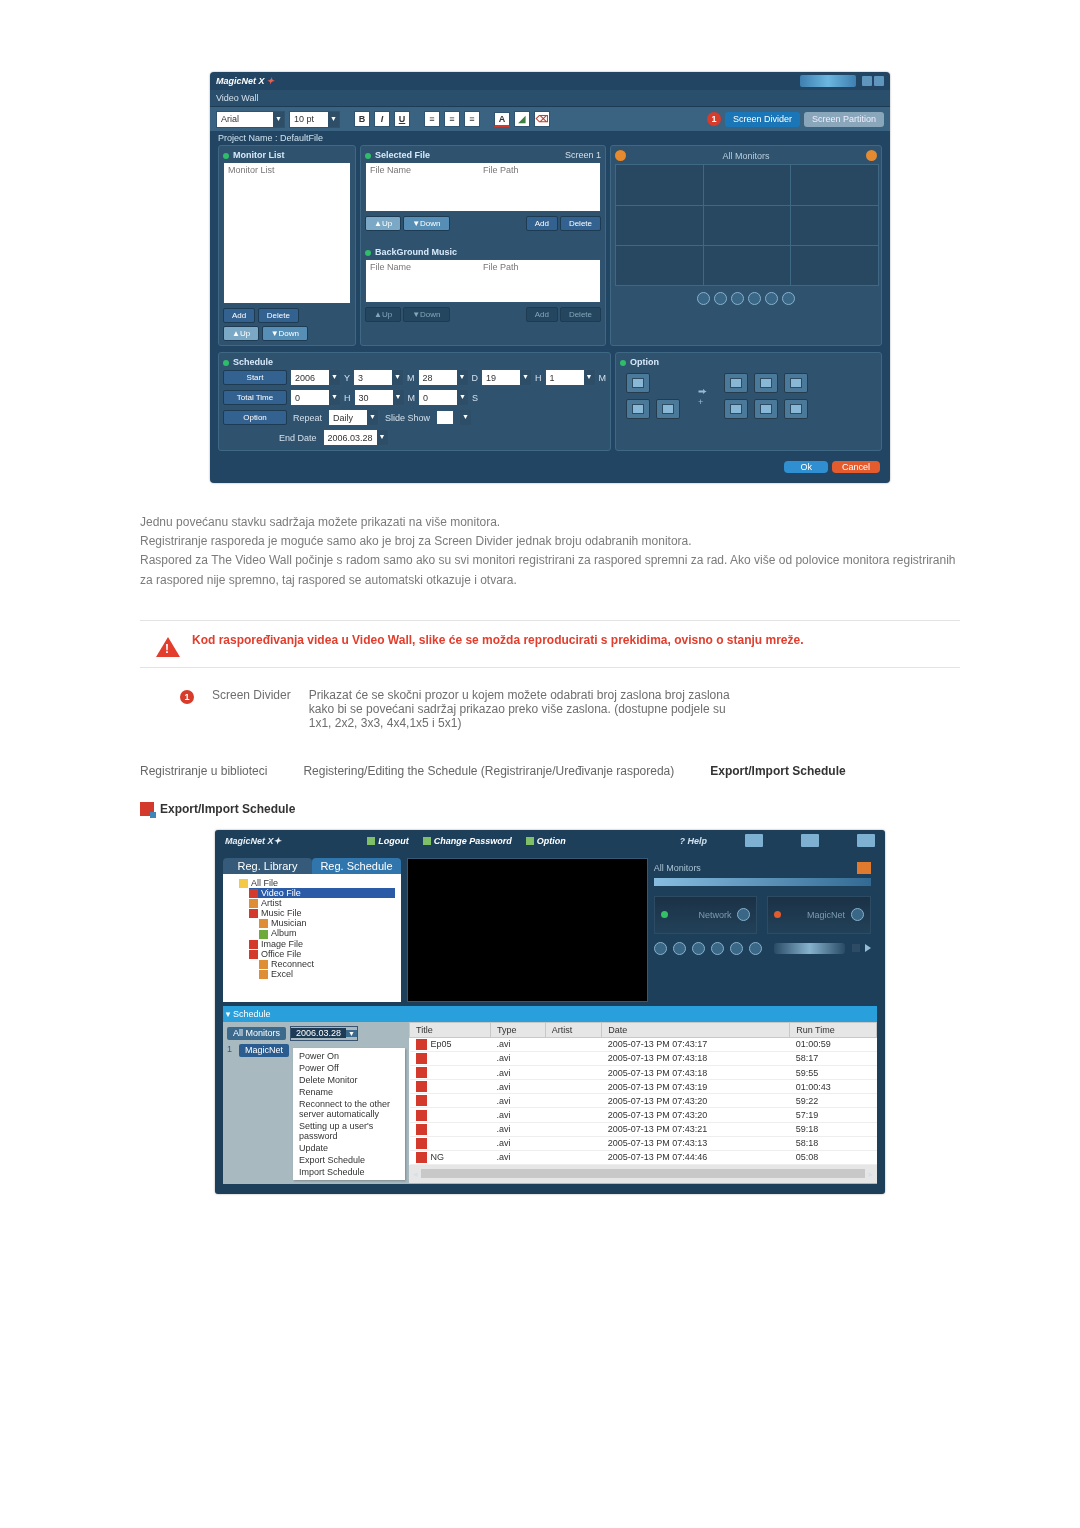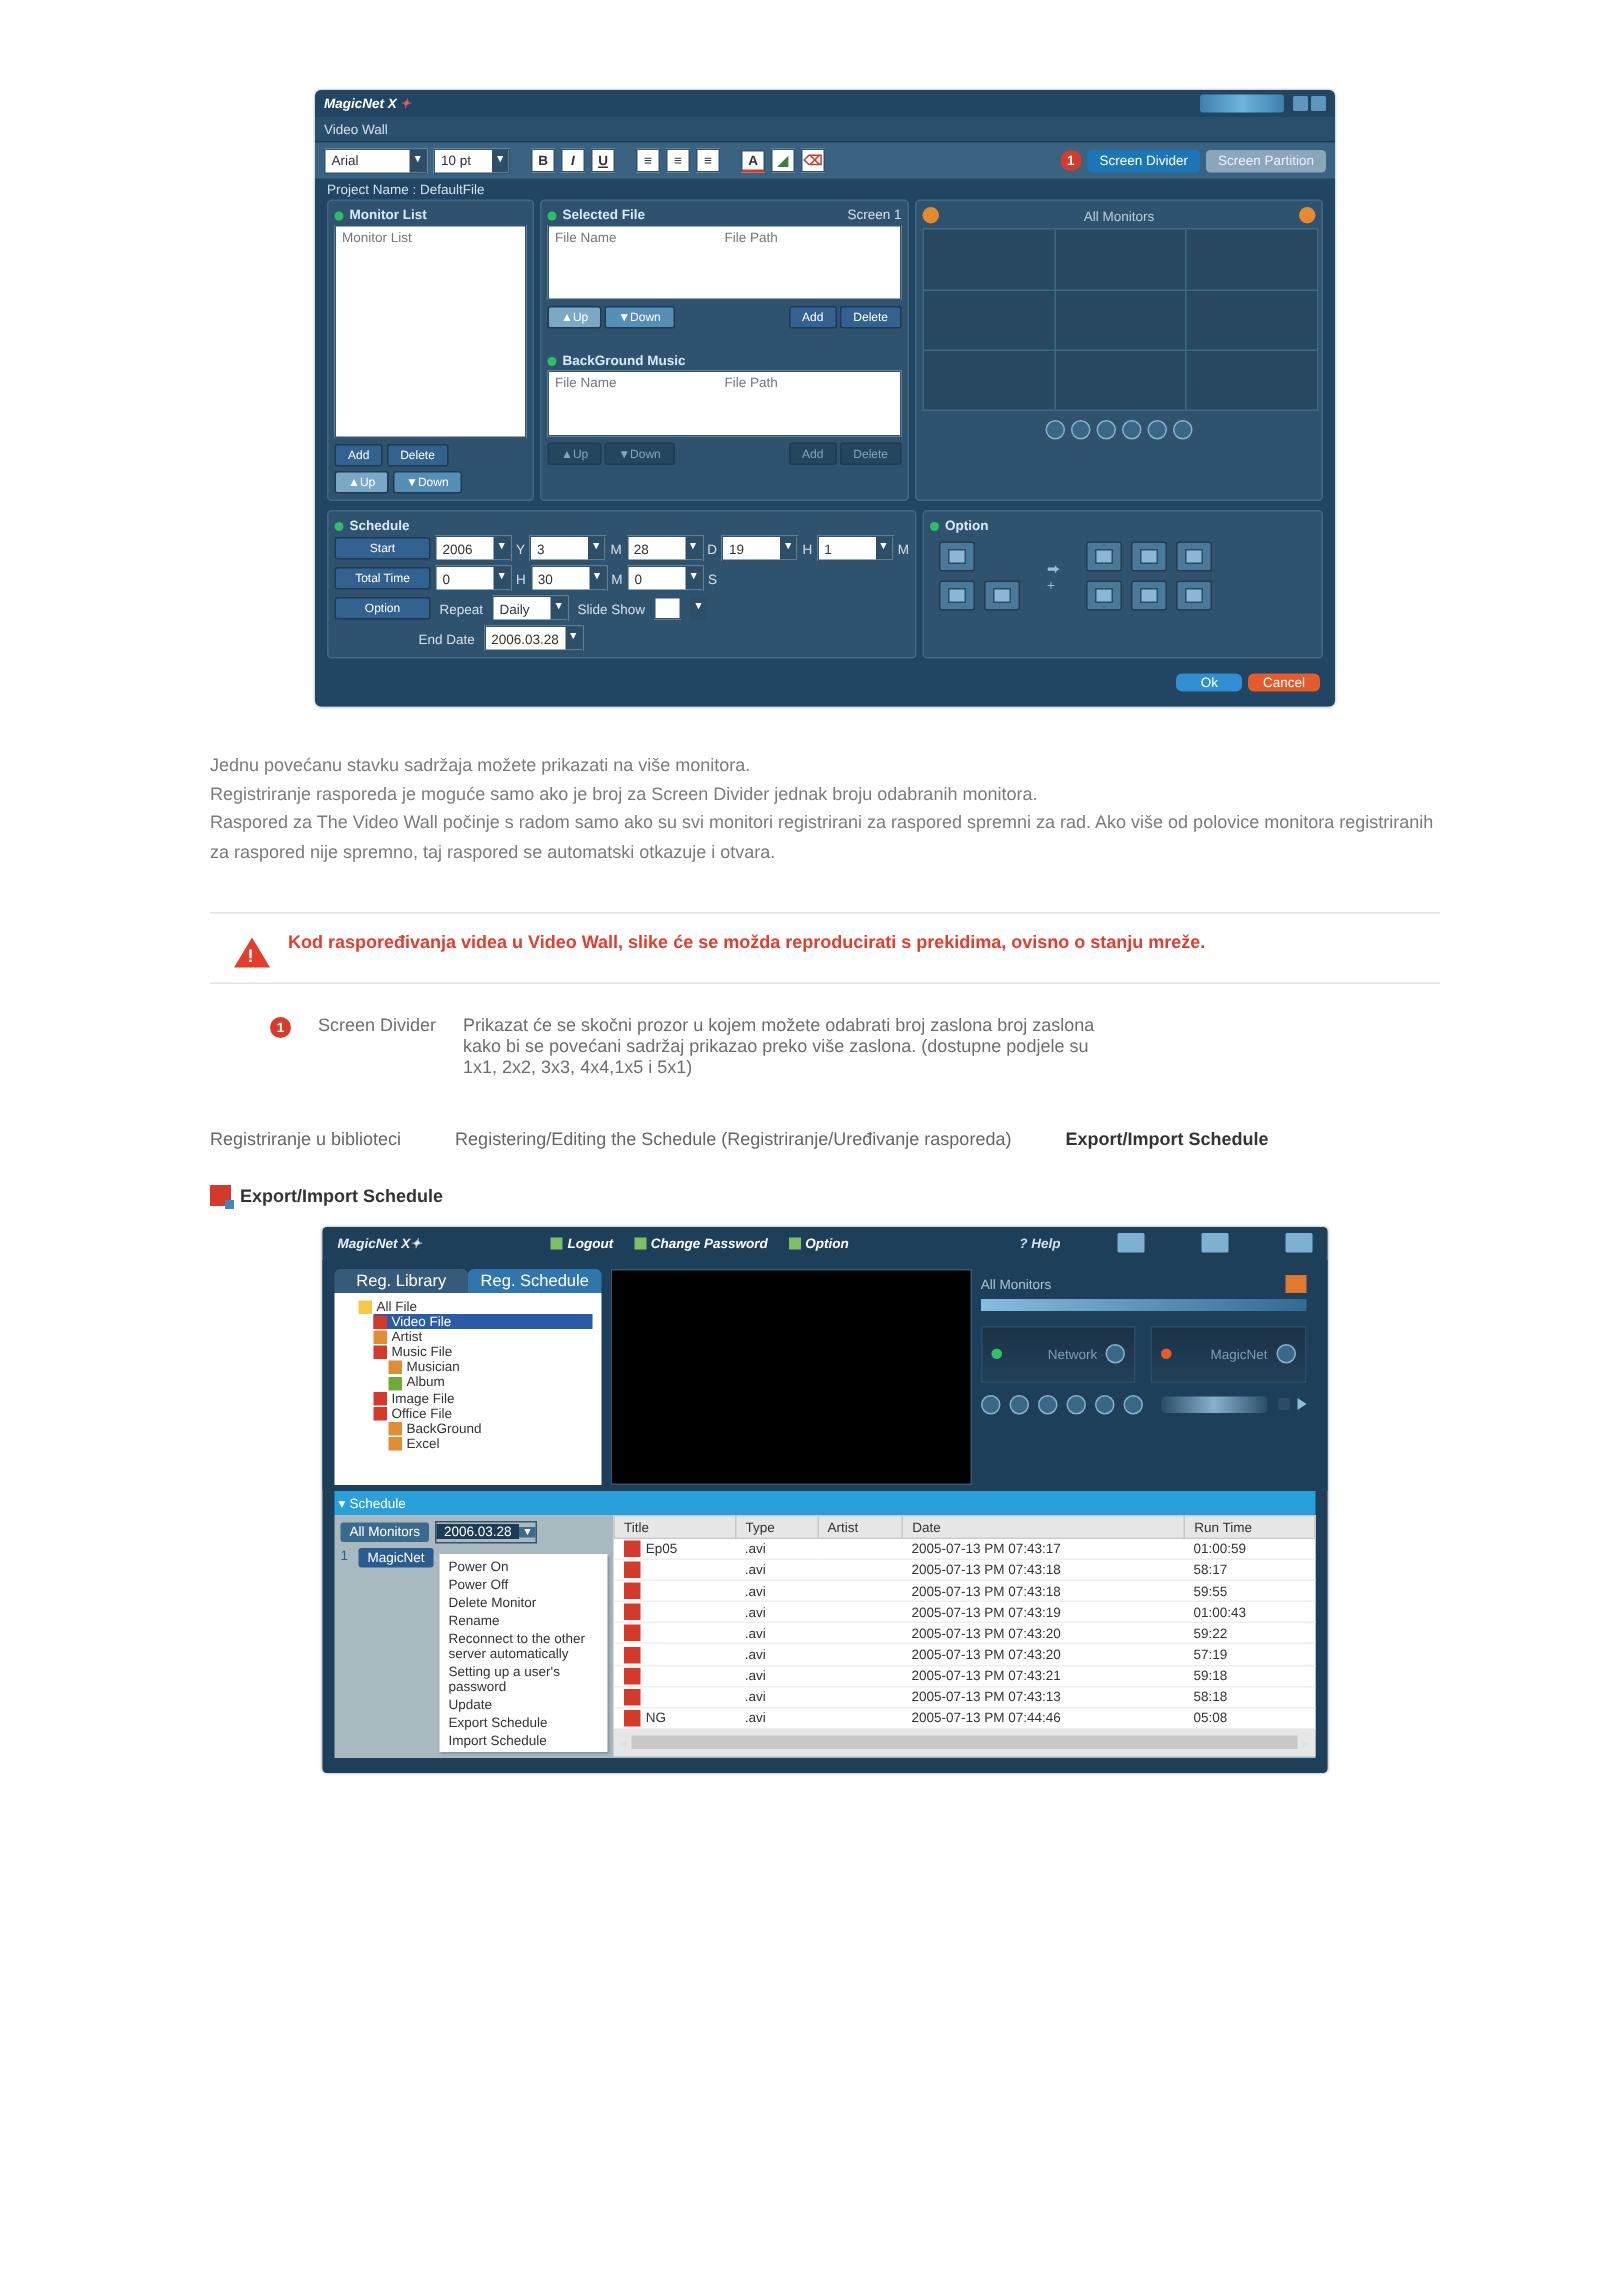--- a/index.html
+++ b/index.html
@@ -1,20 +1,20 @@
 <!DOCTYPE html>
 <html><head>
   <meta charset="utf-8">
   <style>
     body { font-family: Verdana, Arial, sans-serif; font-size: 12px; color: #333; background: #fff; margin: 0; padding: 0; }
     .page { width: 1080px; margin: 0; padding: 60px 120px 60px 140px; box-sizing: border-box; }
 
     
     .win1 { width: 680px; margin: 0 auto 30px; background: #214562; font-size: 9px; color: #d4e0ea; border-radius: 4px; box-shadow: 0 0 2px rgba(0,0,0,0.4); }
-    .win1 .titlebar { display: flex; align-items: center; height: 18px; padding: 0 6px; color: #e8f0f5; font-style: italic; font-weight: bold; }
+    .win1 .titlebar { display: flex; align-items: center; height: 18px; padding: 0 6px; color: #e8f0f5; font-style: italic; font-weight: bold; margin-top: 12px; }
     .win1 .titlebar .brand { color: #fff; }
     .win1 .titlebar .x { color: #e06156; margin-left: 2px; }
     .win1 .titlebar .spacer { flex: 1; }
     .win1 .titlebar .gradbar { width: 56px; height: 12px; background: linear-gradient(90deg,#3e7fb0,#6bb6e0,#3e7fb0); border-radius: 2px; margin-right: 4px; }
     .win1 .titlebar .sq { width: 10px; height: 10px; background: #5e96bd; margin-left: 2px; border-radius: 1px; }
 
     .win1 .sub { height: 16px; display: flex; align-items: center; padding: 0 6px; background: #2a4f6d; border-bottom: 1px solid #1d3b53; }
 
     .win1 .toolbar { display: flex; align-items: center; gap: 4px; height: 24px; padding: 0 6px; background: #3a6281; }
     .sel { display: flex; align-items: center; height: 15px; background: #fff; border: 1px solid #30546f; color: #333; }
@@ -422,21 +422,21 @@
                 <li><span class="ico fold-o"></span><span>Artist</span></li>
                 <li><span class="ico fold-r"></span><span>Music File</span>
                   <ul>
                     <li><span class="ico fold-o"></span><span>Musician</span></li>
                     <li><span class="ico fold-g"></span><span>Album</span></li>
                   </ul>
                 </li>
                 <li><span class="ico fold-r"></span><span>Image File</span></li>
                 <li><span class="ico fold-r"></span><span>Office File</span>
                   <ul>
-                    <li><span class="ico fold-o"></span><span>BackGround</span></li>
+                    <li><span class="ico fold-o"></span><span>Reconnect</span></li>
                     <li><span class="ico fold-o"></span><span>Excel</span></li>
                   </ul>
                 </li>
               </ul>
             </li>
           </ul>
         </div>
       </div>
 
       <div class="viewer">

